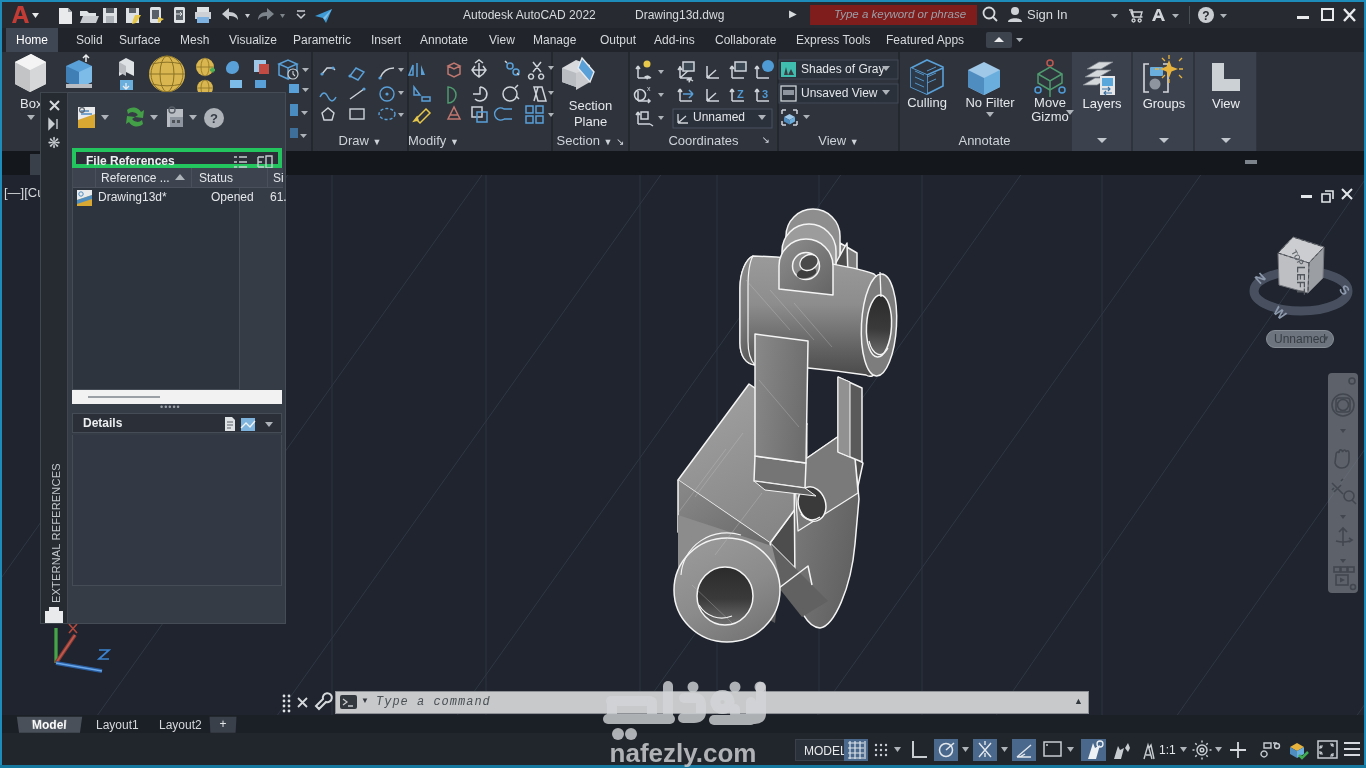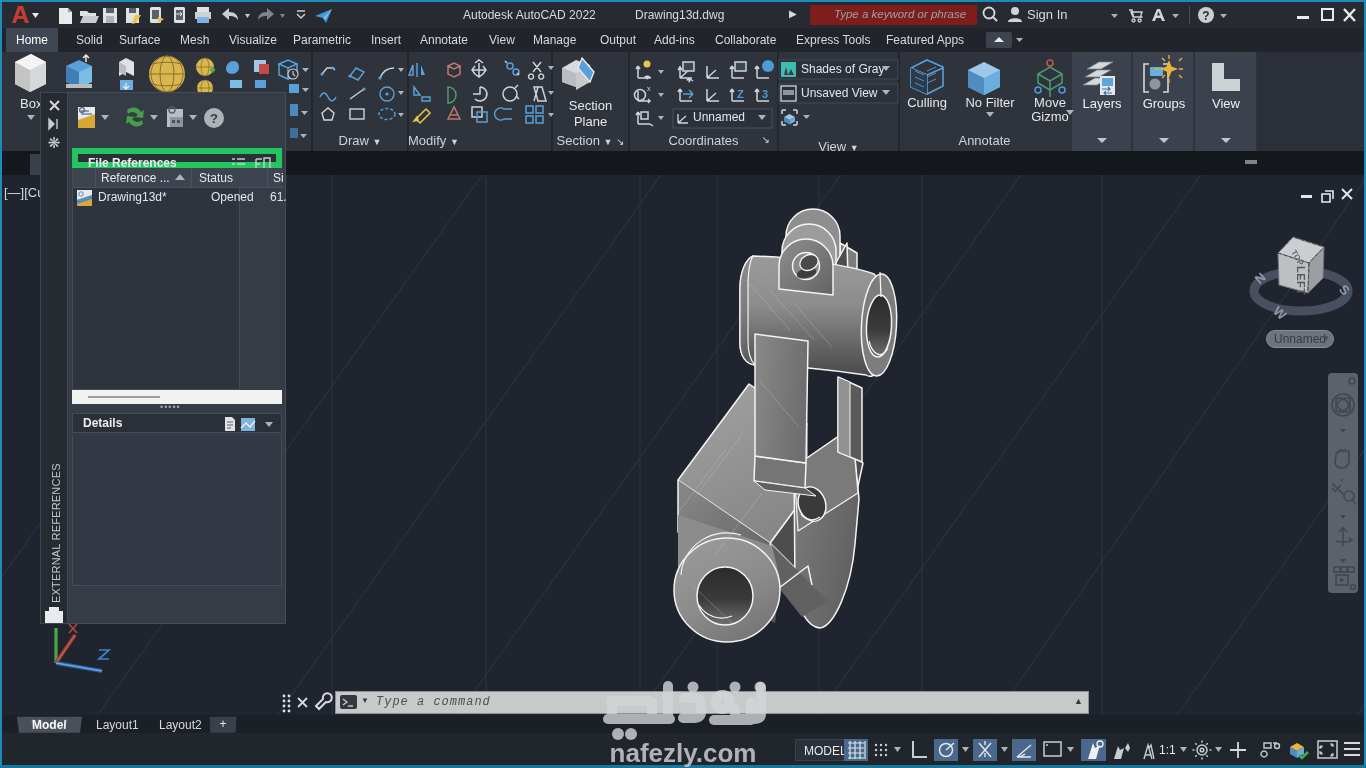--- a/index.html
+++ b/index.html
@@ -343,21 +343,21 @@
     </svg>
     <div class="abs" style="left:18px;top:44px;width:40px;color:#e4e7ea;font-size:13px;">Box</div>
     <svg width="20" height="10" style="position:absolute;left:22px;top:61px">
       <path d="M3 2 l8 0 l-4 5 z" fill="#aeb3b9"></path>
     </svg>
     <div style="position:absolute;left:310px;top:81px;width:96px;text-align:center;color:#ced3d9;font-size:13px;">Draw <span style="font-size:9px;">▼</span></div>
     <div style="position:absolute;left:406px;top:81px;width:144px;text-align:left;color:#ced3d9;font-size:13px;">Modify <span style="font-size:9px;">▼</span></div>
     <div style="position:absolute;left:550px;top:46px;width:77px;text-align:center;color:#e4e7ea;font-size:13px;line-height:16px;">Section<br>Plane</div>
     <div style="position:absolute;left:550px;top:81px;width:77px;text-align:center;color:#ced3d9;font-size:13px;">Section <span style="font-size:9px;">▼</span> <span style="font-size:10px;">↘</span></div>
     <div style="position:absolute;left:627px;top:81px;width:149px;text-align:center;color:#ced3d9;font-size:13px;">Coordinates <span style="font-size:10px;position:absolute;right:8px;top:1px;">↘</span></div>
-    <div style="position:absolute;left:776px;top:81px;width:121px;text-align:center;color:#ced3d9;font-size:13px;margin-top:6px;">View <span style="font-size:9px;">▼</span></div>
+    <div style="position:absolute;left:776px;top:81px;width:121px;text-align:center;color:#ced3d9;font-size:13px;">View <span style="font-size:9px;">▼</span></div>
     <div style="position:absolute;left:897px;top:81px;width:171px;text-align:center;color:#ced3d9;font-size:13px;">Annotate</div>
   </div>
   <div class="abs" id="filetabs">
     <div style="position:absolute;left:28px;top:3px;width:40px;height:21px;background:#3a4049;color:#e4e7ea;font-size:12px;padding:3px 0 0 10px;">S</div>
     <div style="position:absolute;left:1243px;top:9px;width:12px;height:4px;background:#7e848c;"></div>
   </div>
   <div class="abs" id="canvas">
     <svg width="1362" height="590" style="position:absolute;left:0;top:0">
 
       <g stroke="#2c3340" stroke-width="1">
@@ -668,21 +668,21 @@
           <rect x="99" y="16" width="16" height="18" fill="#b9bec4"></rect>
           <rect x="102" y="24" width="13" height="10" fill="#8e959e"></rect>
           <circle cx="104" cy="17" r="3" fill="none" stroke="#5a6068" stroke-width="1.4"></circle>
           <path d="M104 27 h3 v3 h-3 z M109 27 h3 v3 h-3 z" fill="#4c5156"></path>
           <path d="M121 22 l8 0 l-4 5 z" fill="#aeb3b9"></path>
           <circle cx="146" cy="25" r="10" fill="#aeb3b9"></circle>
           <text x="146" y="30" font-size="13" font-weight="bold" fill="#363c46" text-anchor="middle">?</text>
         </g>
       </svg>
 
-      <div style="position:absolute;left:4px;top:55px;width:210px;height:20px;background:#2a2f38;border:6px solid #22c55e;">
+      <div style="position:absolute;left:4px;top:55px;width:210px;height:20px;background:#2a2f38;border:4px solid #22c55e;">
         <span style="position:absolute;left:10px;top:2px;color:#eceef0;font-size:12px;font-weight:bold;">File References</span>
         <svg width="50" height="20" style="position:absolute;right:0;top:0">
           <path d="M6 5 h3 m2 0 h8 M6 10 h3 m2 0 h8 M6 15 h3 m2 0 h8" stroke="#c8cdd2" stroke-width="1.6"></path>
           <path d="M30 5 h6 m-6 0 v10 m0 -5 h4 m-4 5 h6 m2 -11 h6 v12 h-6 z" stroke="#c8cdd2" stroke-width="1.4" fill="none"></path>
         </svg>
       </div>
 
       <div style="position:absolute;left:4px;top:75px;width:168px;height:222px;background:#2e343e;border:1px solid #454c56;border-top:none;">
         <div style="position:absolute;left:0;top:0;width:210px;height:20px;background:#3d4450;border-bottom:1px solid #4a515c;">
           <div style="position:absolute;left:22px;top:0;width:1px;height:20px;background:#4a515c;"></div>

